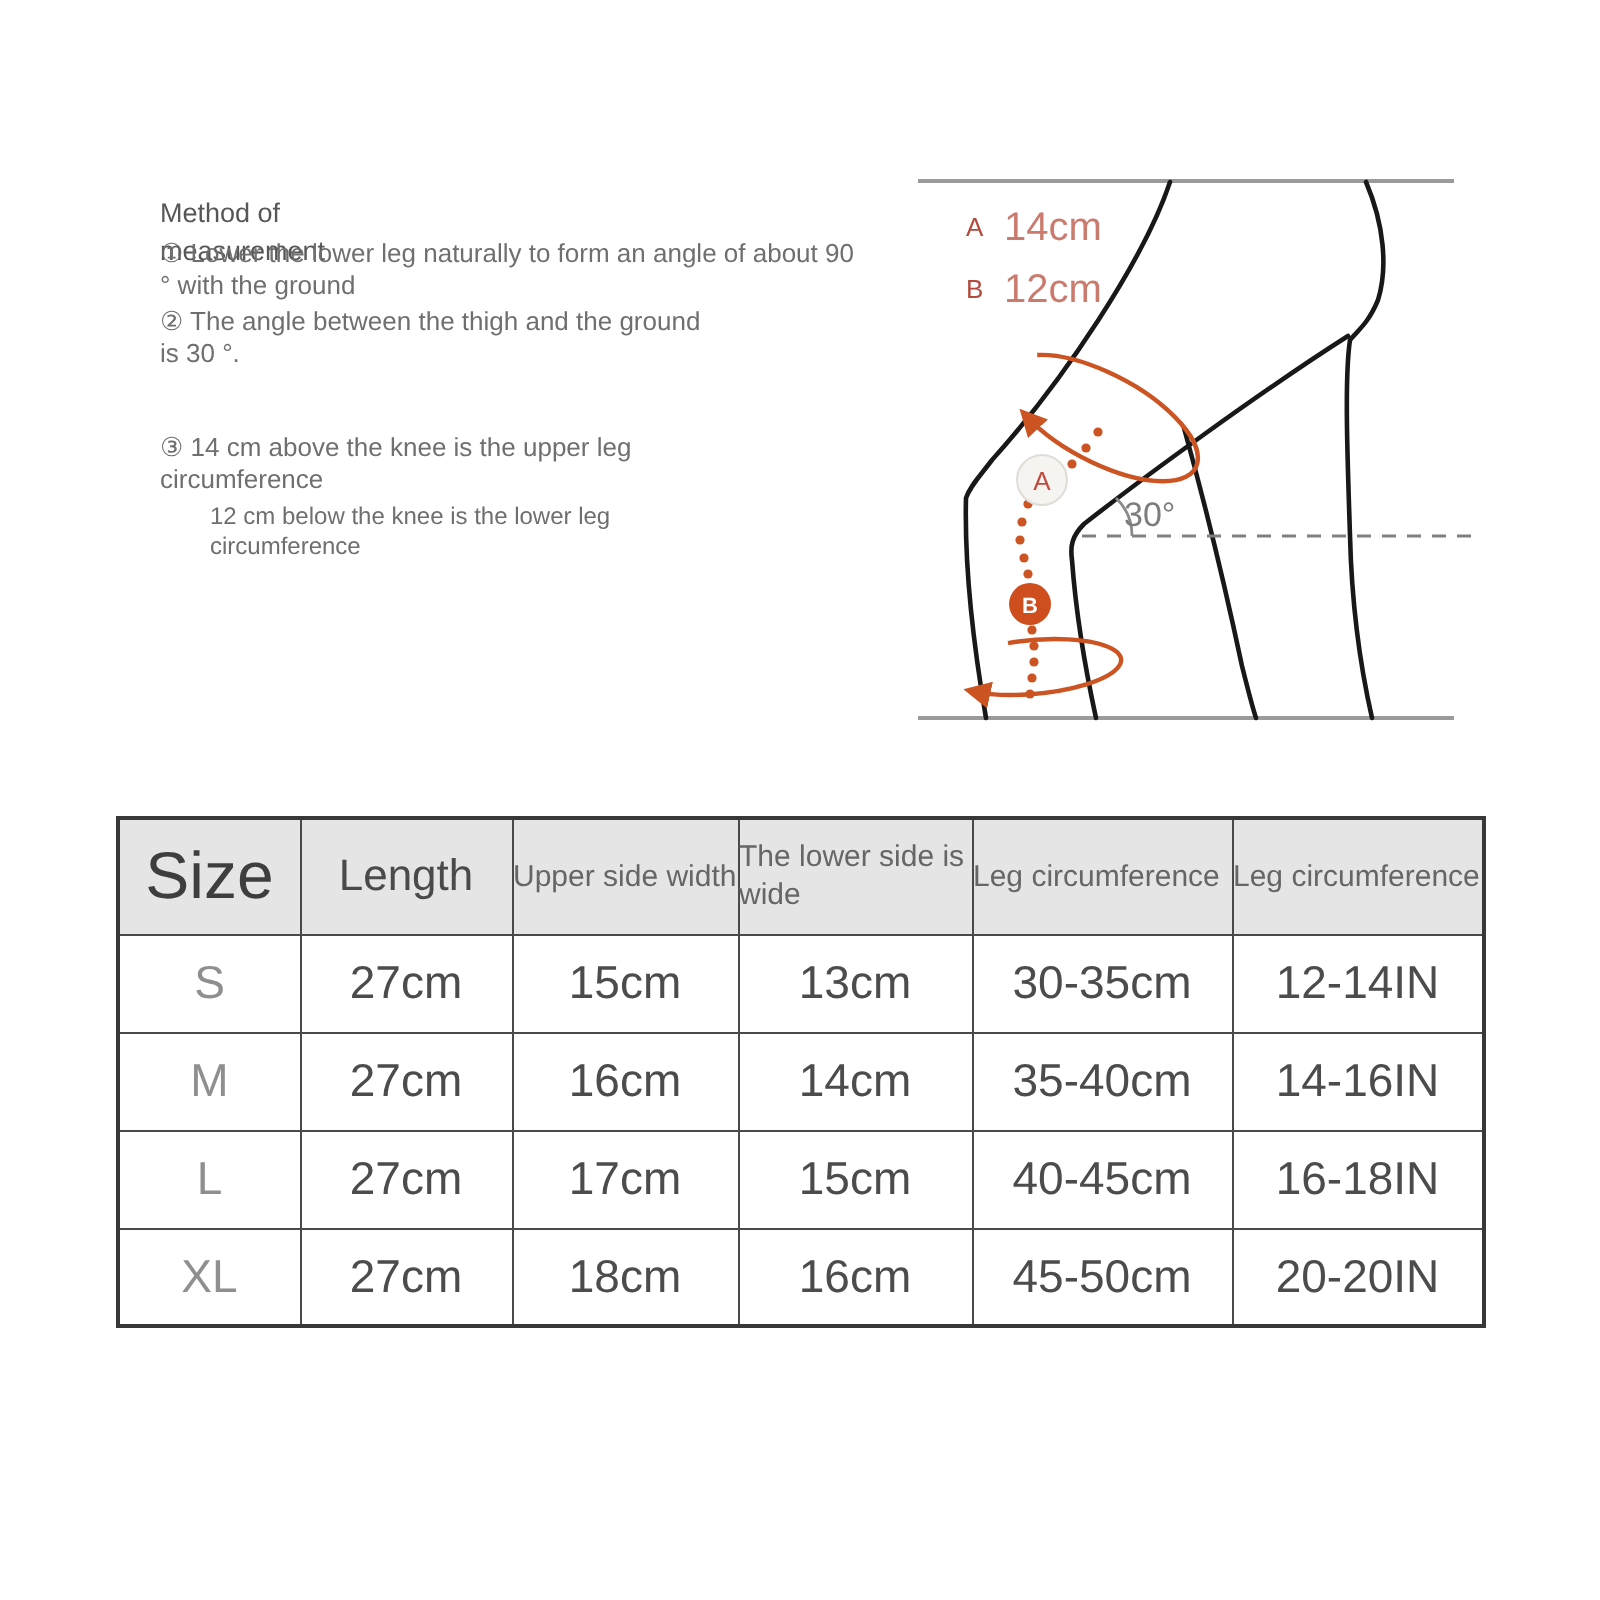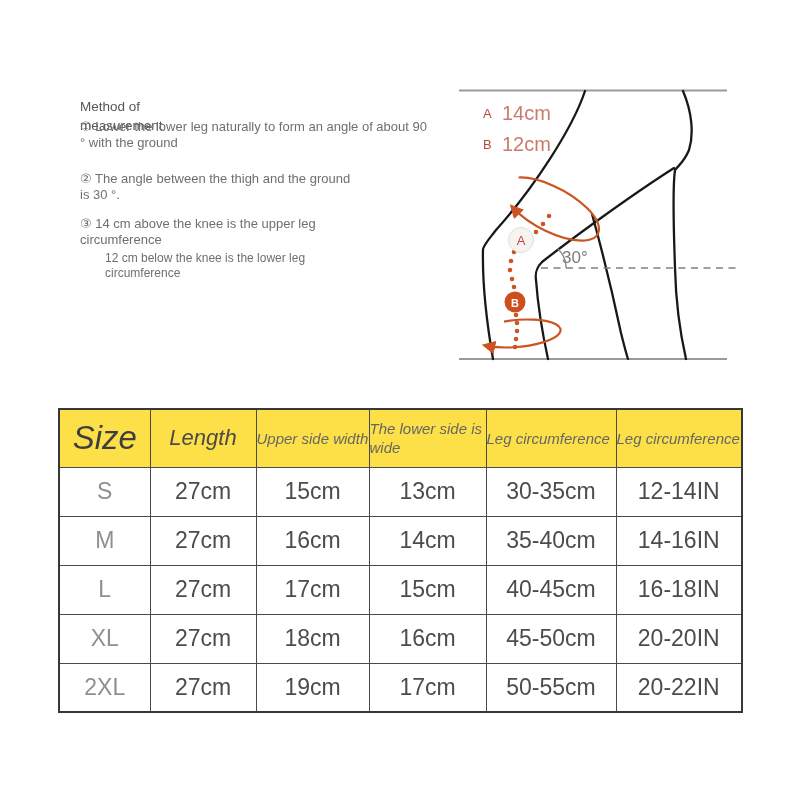--- a/index.html
+++ b/index.html
@@ -6,35 +6,35 @@
   body{
     width:800px;height:800px;background:#ffffff;position:relative;overflow:hidden;
     font-family:"Liberation Sans","DejaVu Sans",sans-serif;
     -webkit-font-smoothing:antialiased;
   }
   .abs{position:absolute;}
   
   .m-title{left:80px;top:61px;font-size:13.5px;line-height:19px;color:#575757;margin-top:36px;}
   .step{margin:0;font-size:13px;line-height:15.5px;color:#6f6f6f;}
   .step1{left:80px;top:119px;width:352px;}
-  .step2{left:80px;top:171px;width:272px;}
+  .step2{left:80px;top:153px;width:272px;}
   .step3{left:80px;top:216px;width:300px;}
   .note{left:105px;top:251px;width:224px;font-size:12px;line-height:15px;color:#6f6f6f;margin:0;}
   
   .figure{left:440px;top:80px;width:310px;height:292px;}
   
   .size-table{
     left:58px;top:408px;width:683px;
     border-collapse:collapse;table-layout:fixed;
     border:2px solid #383838;
   }
   .size-table th,.size-table td{border:1px solid #4a4a4a;padding:0;}
   .size-table thead tr{height:58px;}
   .size-table tbody tr{height:49px;}
-  .size-table thead th{background:#fde047;font-weight:400;font-style:italic;}
+  .size-table thead th{background:#e5e5e5;font-weight:400;}
   .h-size{font-size:33px;color:#3e3e3e;text-align:center;}
   .h-length{font-size:22px;color:#4a4a4a;text-align:center;}
   .h-small{font-size:15px;line-height:19px;color:#666666;text-align:left;vertical-align:middle;}
   .pad-10{padding-left:10px;}
   .pad-32{padding-left:32px;}
   .size-table tbody td{text-align:center;vertical-align:middle;font-size:23px;color:#4c4c4c;}
   .size-table tbody td.c-size{color:#8f8f8f;}
   svg text{font-family:"Liberation Sans","DejaVu Sans",sans-serif;}
 </style>
 </head>
@@ -157,22 +157,14 @@
       <td>16-18IN</td>
     </tr>
     <tr>
       <td class="c-size">XL</td>
       <td>27cm</td>
       <td>18cm</td>
       <td>16cm</td>
       <td>45-50cm</td>
       <td>20-20IN</td>
     </tr>
-    <tr>
-      <td class="c-size">2XL</td>
-      <td>27cm</td>
-      <td>19cm</td>
-      <td>17cm</td>
-      <td>50-55cm</td>
-      <td>20-22IN</td>
-    </tr>
   </tbody>
 </table>
 
 </body></html>

